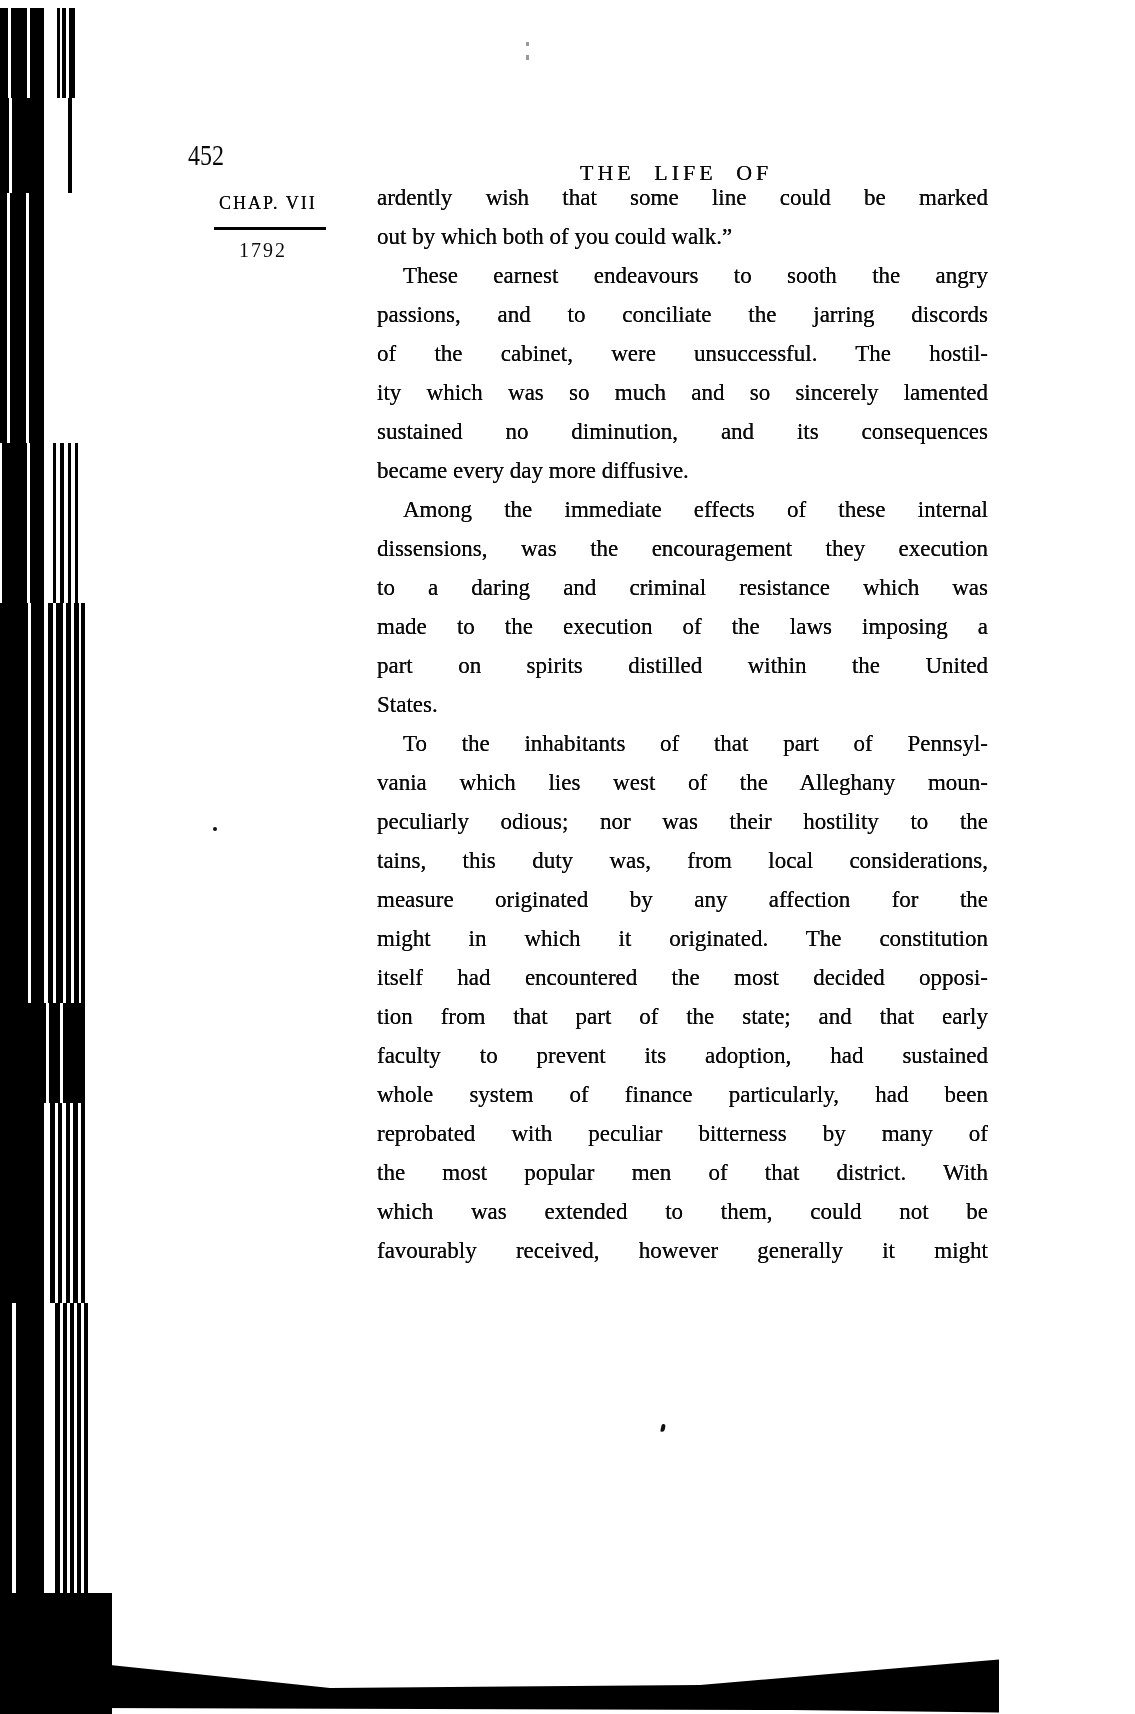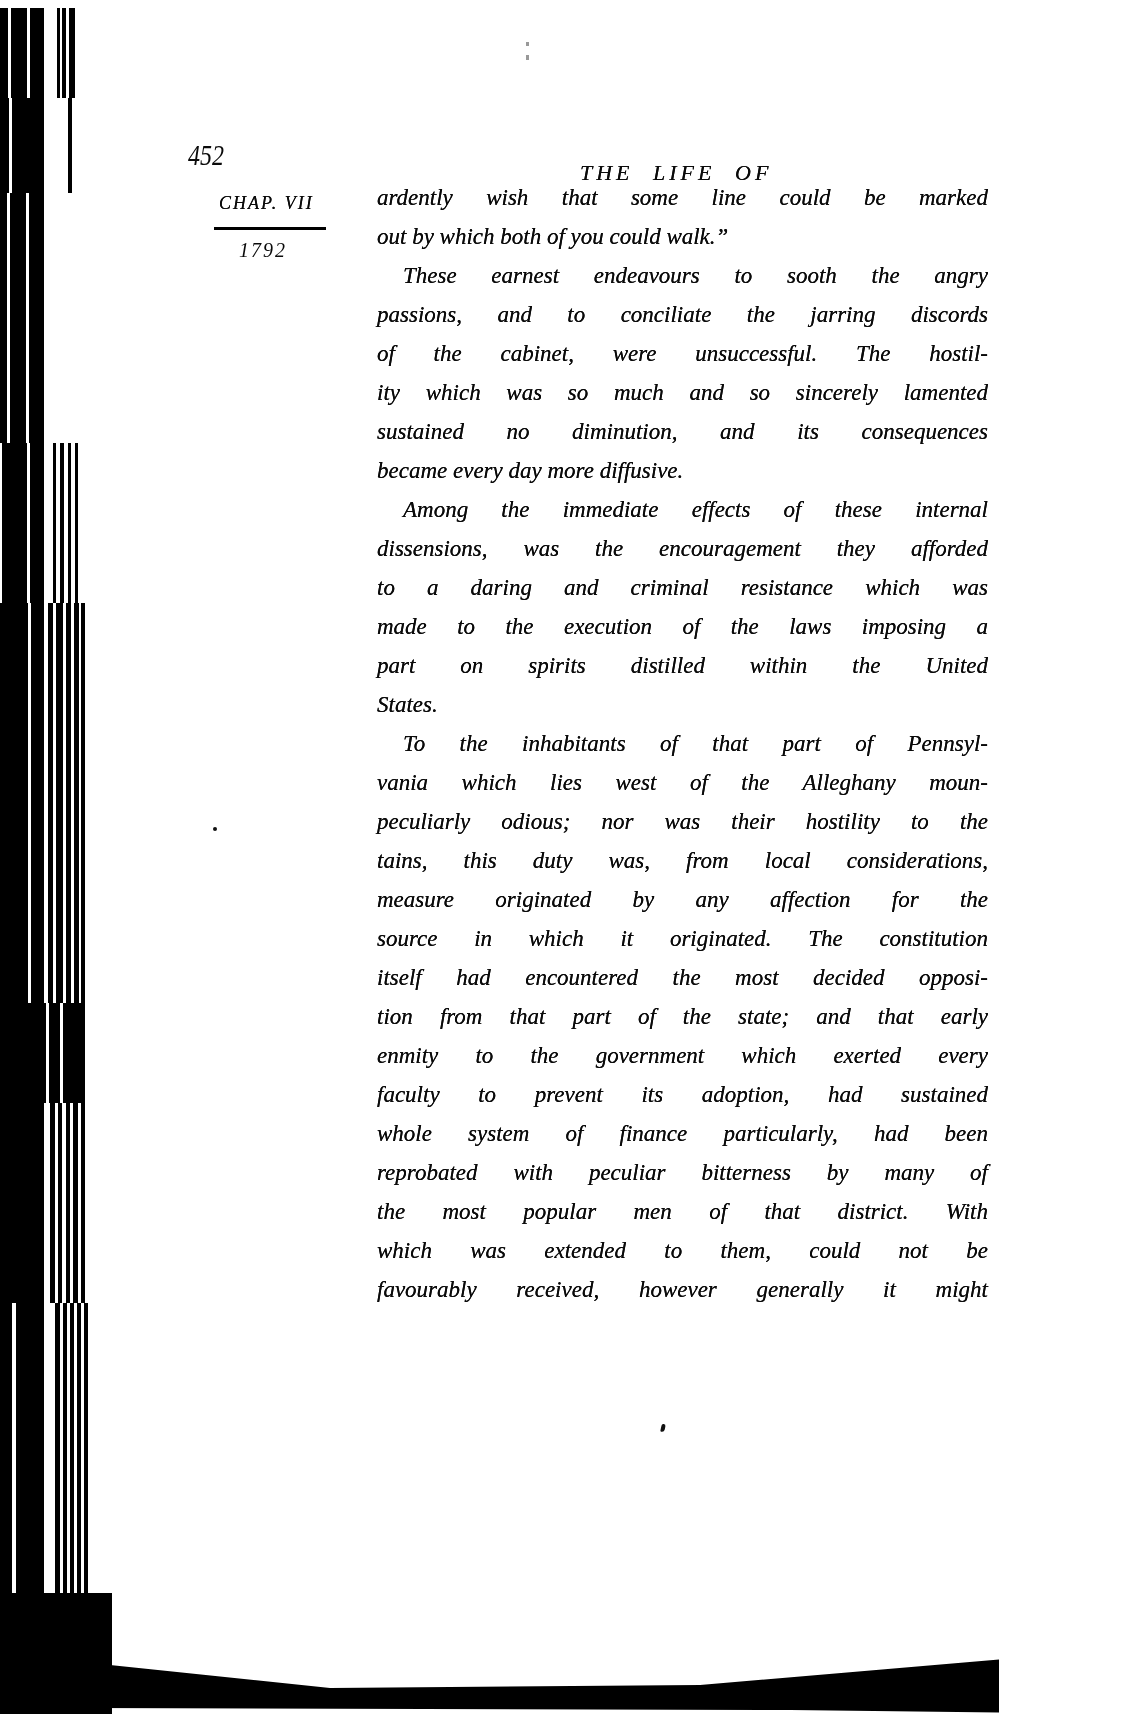--- a/index.html
+++ b/index.html
@@ -3,21 +3,20 @@
 <meta charset="utf-8">
 <style>
   html,body{margin:0;padding:0;background:#ffffff;}
   .page{
     position:relative;
     width:999px;height:1714px;
     background:#ffffff;
     overflow:hidden;
     font-family:"Liberation Serif","DejaVu Serif",serif;
     color:#0a0a0a;
-    font-style:italic;
   }
   
   .seg{position:absolute;left:0;}
   .s1{top:8px;height:90px;width:80px;background:linear-gradient(90deg,#000 0 8px,#fff 8px 11px,#000 11px 27px,#fff 27px 30px,#000 30px 44px,#fff 44px 57px,#000 57px 60px,#fff 60px 62px,#000 62px 66px,#fff 66px 69px,#000 69px 75px,#fff 75px);}
   .s2{top:98px;height:95px;width:75px;background:linear-gradient(90deg,#000 0 9px,#fff 9px 12px,#000 12px 44px,#fff 44px 68px,#000 68px 72px,#fff 72px);}
   .s3{top:193px;height:250px;width:46px;background:linear-gradient(90deg,#000 0 7px,#fff 7px 10px,#000 10px 26px,#fff 26px 29px,#000 29px 44px,#fff 44px);}
   .s4{top:443px;height:160px;width:80px;background:linear-gradient(90deg,#fff 0 2px,#000 2px 27px,#fff 27px 30px,#000 30px 44px,#fff 44px 53px,#000 53px 56px,#fff 56px 60px,#000 60px 64px,#fff 64px 68px,#000 68px 71px,#fff 71px 75px,#000 75px 78px,#fff 78px);}
   .s5{top:603px;height:400px;width:86px;background:linear-gradient(90deg,#000 0 28px,#fff 28px 31px,#000 31px 44px,#fff 44px 48px,#000 48px 53px,#fff 53px 56px,#000 56px 63px,#fff 63px 66px,#000 66px 71px,#fff 71px 74px,#000 74px 79px,#fff 79px 81px,#000 81px 85px,#fff 85px);}
   .s6{top:1003px;height:100px;width:86px;background:linear-gradient(90deg,#000 0 46px,#fff 46px 49px,#000 49px 60px,#fff 60px 63px,#000 63px 85px,#fff 85px);}
   .s7{top:1103px;height:200px;width:86px;background:linear-gradient(90deg,#000 0 44px,#fff 44px 50px,#000 50px 55px,#fff 55px 58px,#000 58px 62px,#fff 62px 66px,#000 66px 70px,#fff 70px 73px,#000 73px 78px,#fff 78px 81px,#000 81px 85px,#fff 85px);}
@@ -97,34 +96,33 @@
   <div class="body-text" id="body-text">
       <div class="line">ardently wish that some line could be marked</div>
       <div class="line last">out by which both of you could walk.”</div>
       <div class="line indent">These earnest endeavours to sooth the angry</div>
       <div class="line">passions, and to conciliate the jarring discords</div>
       <div class="line">of the cabinet, were unsuccessful. The hostil-</div>
       <div class="line">ity which was so much and so sincerely lamented</div>
       <div class="line">sustained no diminution, and its consequences</div>
       <div class="line last">became every day more diffusive.</div>
       <div class="line indent">Among the immediate effects of these internal</div>
-      <div class="line">dissensions, was the encouragement they afforded</div>
+      <div class="line">dissensions, was the encouragement they execution</div>
       <div class="line">to a daring and criminal resistance which was</div>
       <div class="line">made to the execution of the laws imposing a</div>
       <div class="line">part on spirits distilled within the United</div>
       <div class="line last">States.</div>
       <div class="line indent">To the inhabitants of that part of Pennsyl-</div>
       <div class="line">vania which lies west of the Alleghany moun-</div>
       <div class="line">peculiarly odious; nor was their hostility to the</div>
       <div class="line">tains, this duty was, from local considerations,</div>
       <div class="line">measure originated by any affection for the</div>
-      <div class="line">source in which it originated. The constitution</div>
+      <div class="line">might in which it originated. The constitution</div>
       <div class="line">itself had encountered the most decided opposi-</div>
       <div class="line">tion from that part of the state; and that early</div>
-      <div class="line">enmity to the government which exerted every</div>
       <div class="line">faculty to prevent its adoption, had sustained</div>
       <div class="line">whole system of finance particularly, had been</div>
       <div class="line">reprobated with peculiar bitterness by many of</div>
       <div class="line">the most popular men of that district. With</div>
       <div class="line">which was extended to them, could not be</div>
       <div class="line">favourably received, however generally it might</div>
     </div>
 
   <div class="speck-colon"></div>
   <div class="speck speck-dot-left"></div>

